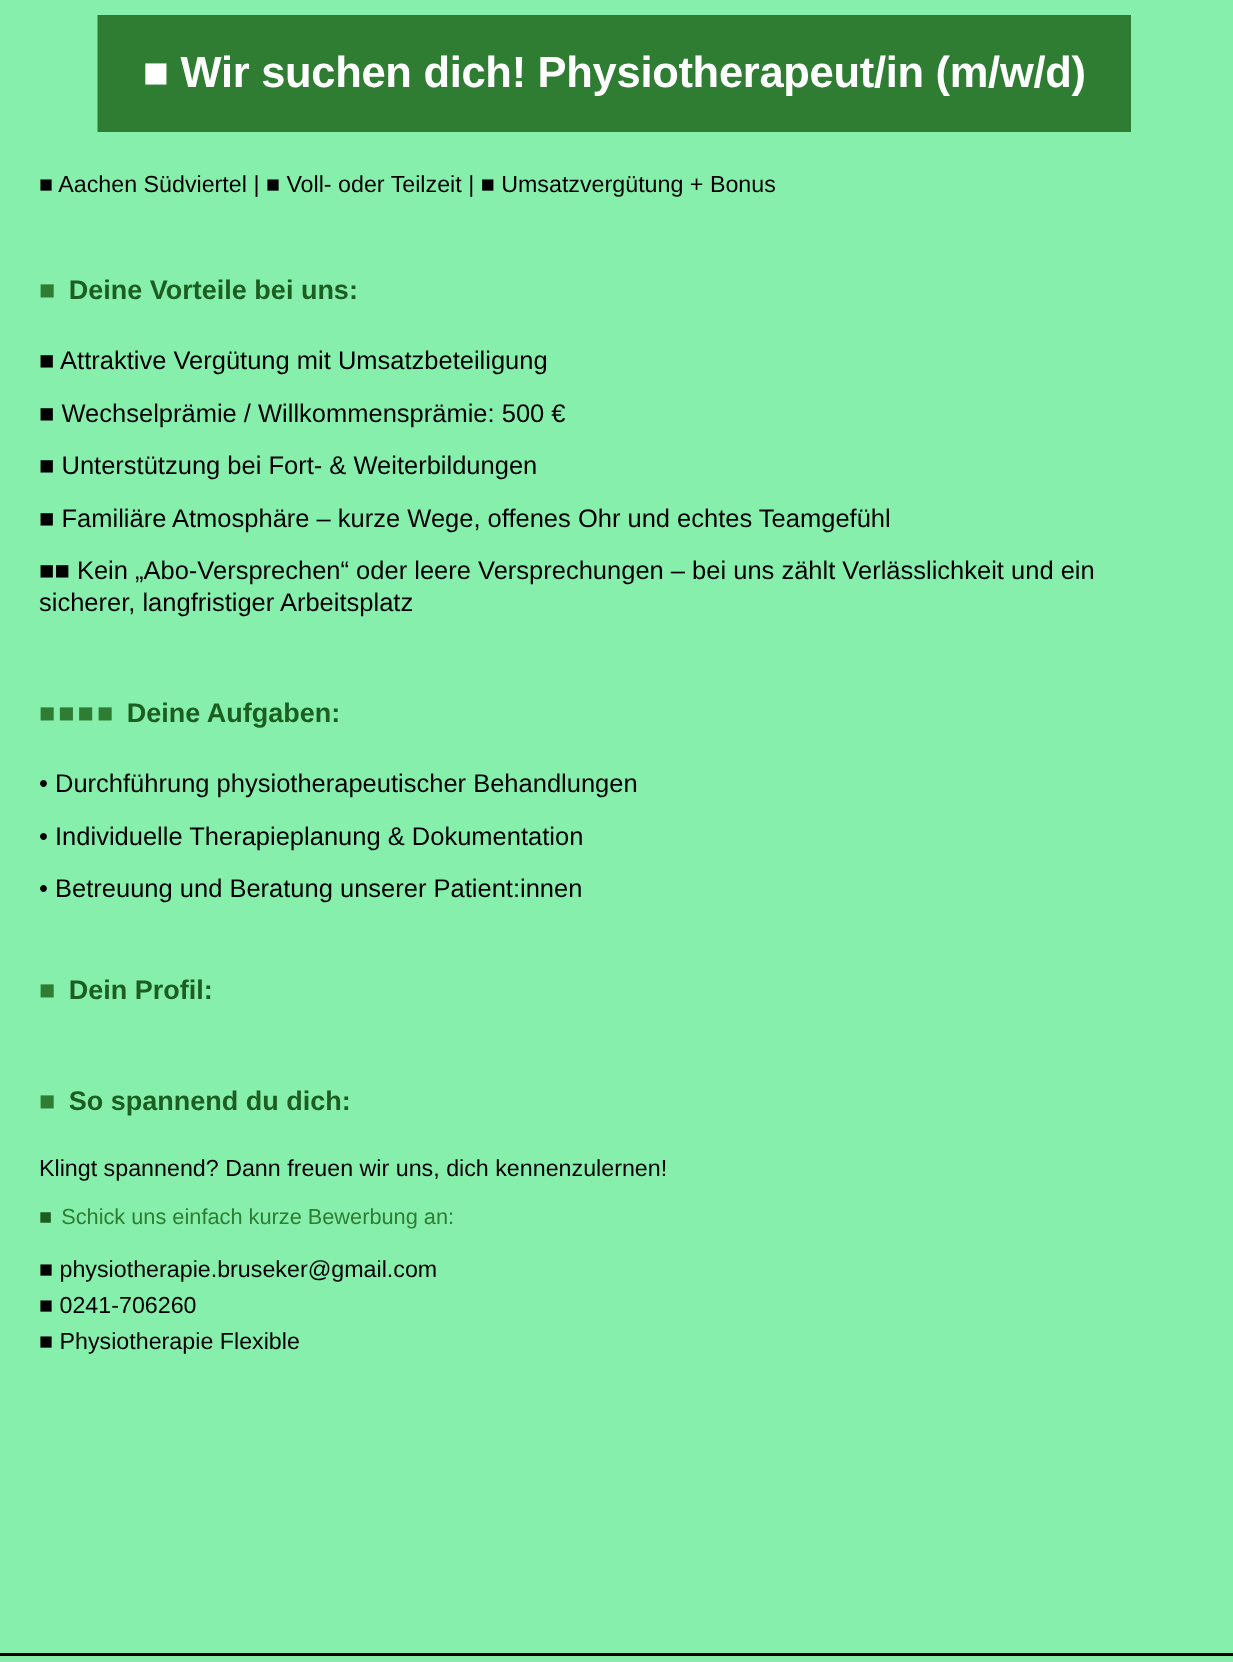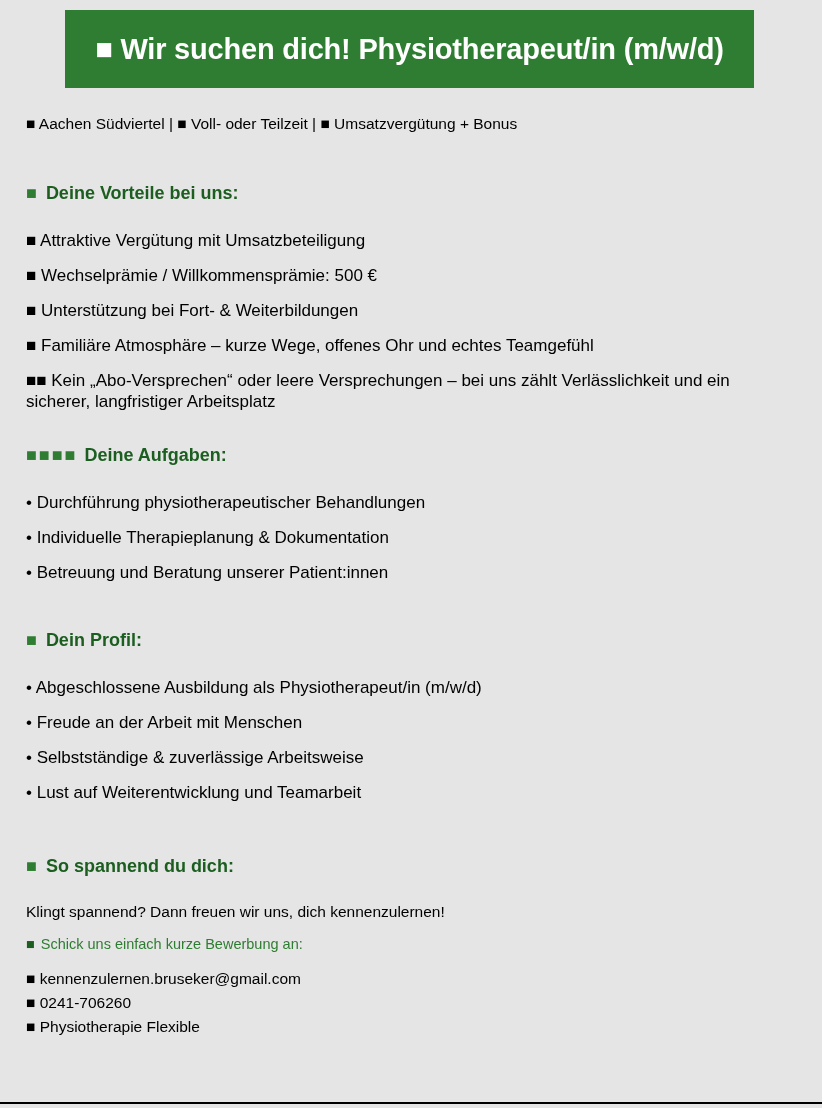--- a/index.html
+++ b/index.html
@@ -3,21 +3,21 @@
 <meta charset="utf-8">
 <style>
   * { box-sizing: border-box; }
   html, body { margin: 0; padding: 0; background: #ffffff; }
   body { font-family: "Liberation Sans", sans-serif; color: var(--body-text, #000); }
 
   .page {
     position: relative;
     width: 822px;
     height: 1108px;
-    background: #e5e5e5;
+    background: #86efac;
     overflow: hidden;
   }
 
   
   .banner {
     margin: 10px 68px 0 65px;
     min-height: 78px;
     background: var(--banner-bg, #2e7d32);
     color: var(--banner-text, #fff);
     display: flex;
@@ -48,21 +48,21 @@
     line-height: 22px;
     font-weight: bold;
     color: var(--heading-text, #1b5e20);
   }
   .heading .sq {
     color: var(--square-green, #2e7d32);
     letter-spacing: 2px;
     margin-right: 7px;
   }
   .mt-vorteile  { margin-top: 48px; }
-  .mt-aufgaben  { margin-top: 32px; }
+  .mt-aufgaben  { margin-top: 52px; }
   .mt-profil    { margin-top: 46px; }
   .mt-bewerbung { margin-top: 52px; }
 
   
   .list { margin: 26px 0 0 26px; }
   .item {
     margin: 0 0 14px 0;
     max-width: 722px;
     font-size: 17px;
     line-height: 21px;
@@ -142,43 +142,33 @@
         <p class="item">• Individuelle Therapieplanung &amp; Dokumentation</p>
 
         <p class="item">• Betreuung und Beratung unserer Patient:innen</p>
       </div>
   </section>
 
   <section>
     <h2 class="heading mt-profil">
       <span class="sq">■</span><span>Dein Profil:</span>
     </h2>
-    <div class="list">
-
-        <p class="item">• Abgeschlossene Ausbildung als Physiotherapeut/in (m/w/d)</p>
-
-        <p class="item">• Freude an der Arbeit mit Menschen</p>
-
-        <p class="item">• Selbstständige &amp; zuverlässige Arbeitsweise</p>
-
-        <p class="item">• Lust auf Weiterentwicklung und Teamarbeit</p>
-      </div>
   </section>
 
   <section>
     <h2 class="heading mt-bewerbung">
       <span class="sq">■</span><span>So spannend du dich:</span>
     </h2>
     <p class="intro">Klingt spannend? Dann freuen wir uns, dich kennenzulernen!</p>
     <p class="cta">
       <span class="sq">■</span><span>Schick uns einfach kurze Bewerbung an:</span>
     </p>
     <div class="contacts">
 
-        <p class="contact-line">■ kennenzulernen.bruseker@gmail.com</p>
+        <p class="contact-line">■ physiotherapie.bruseker@gmail.com</p>
 
         <p class="contact-line">■ 0241-706260</p>
 
         <p class="contact-line">■ Physiotherapie Flexible</p>
       </div>
   </section>
 
   <div class="bottom-rule"></div>
 
 </div>

